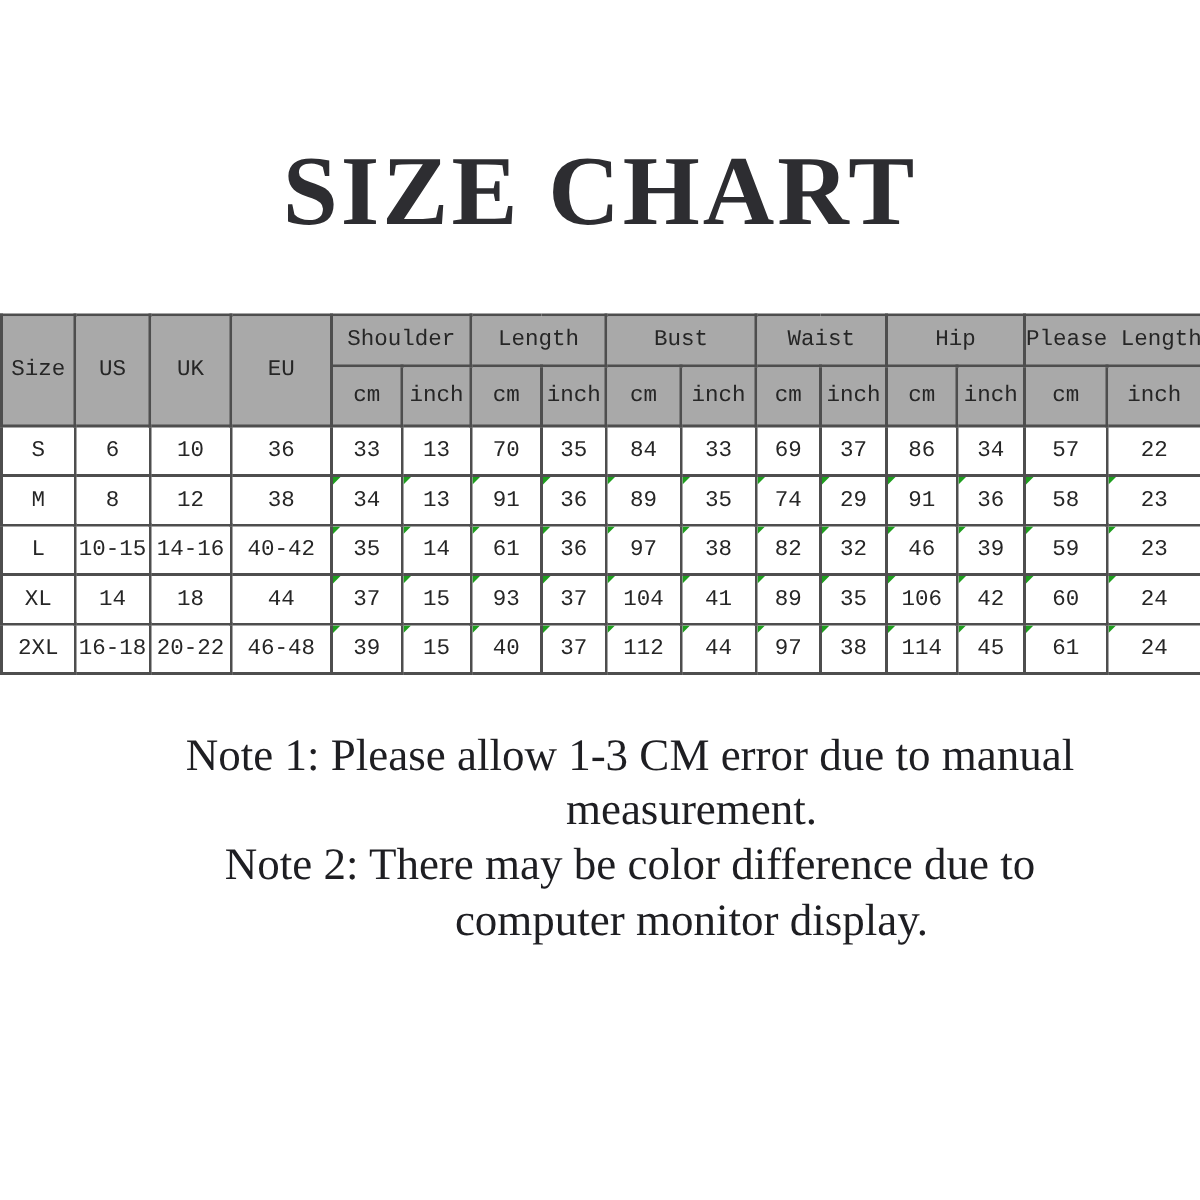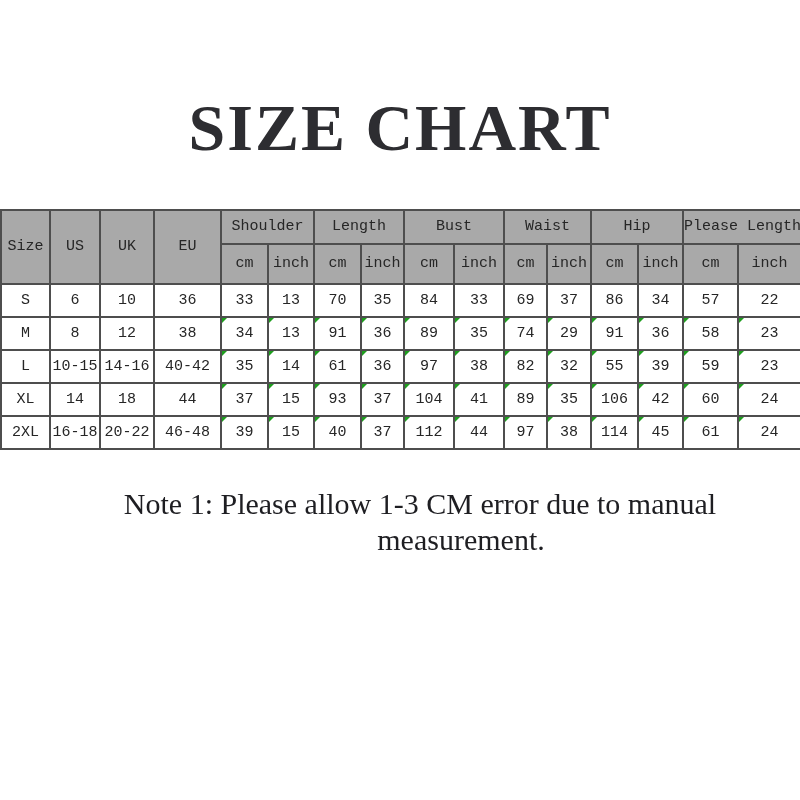--- a/index.html
+++ b/index.html
@@ -176,21 +176,21 @@
           <td>14-16</td>
           <td>40-42</td>
           <td class="flagged">35</td>
           <td class="flagged">14</td>
           <td class="flagged">61</td>
           <td class="flagged">36</td>
           <td class="flagged">97</td>
           <td class="flagged">38</td>
           <td class="flagged">82</td>
           <td class="flagged">32</td>
-          <td class="flagged">55</td>
+          <td class="flagged">46</td>
           <td class="flagged">39</td>
           <td class="flagged">59</td>
           <td class="flagged">23</td>
         </tr>
         <tr>
           <td>XL</td>
           <td>14</td>
           <td>18</td>
           <td>44</td>
           <td class="flagged">37</td>
@@ -223,15 +223,17 @@
           <td class="flagged">45</td>
           <td class="flagged">61</td>
           <td class="flagged">24</td>
         </tr>
       </tbody>
   </table>
 
   <div class="notes-section">
     <p class="note">Note 1: Please allow 1-3 CM error due to manual
 measurement.</p>
+    <p class="note">Note 2: There may be color difference due to
+computer monitor display.</p>
   </div>
 
 </div>
 
 </body></html>

